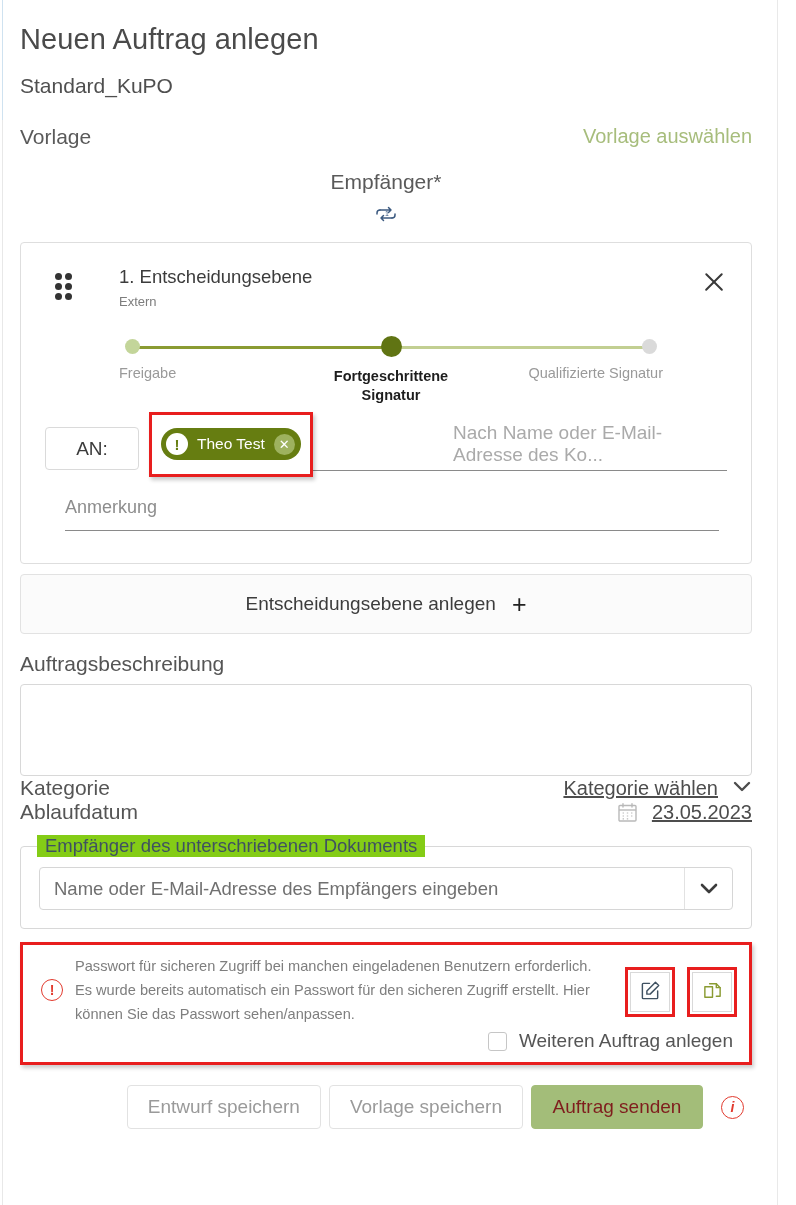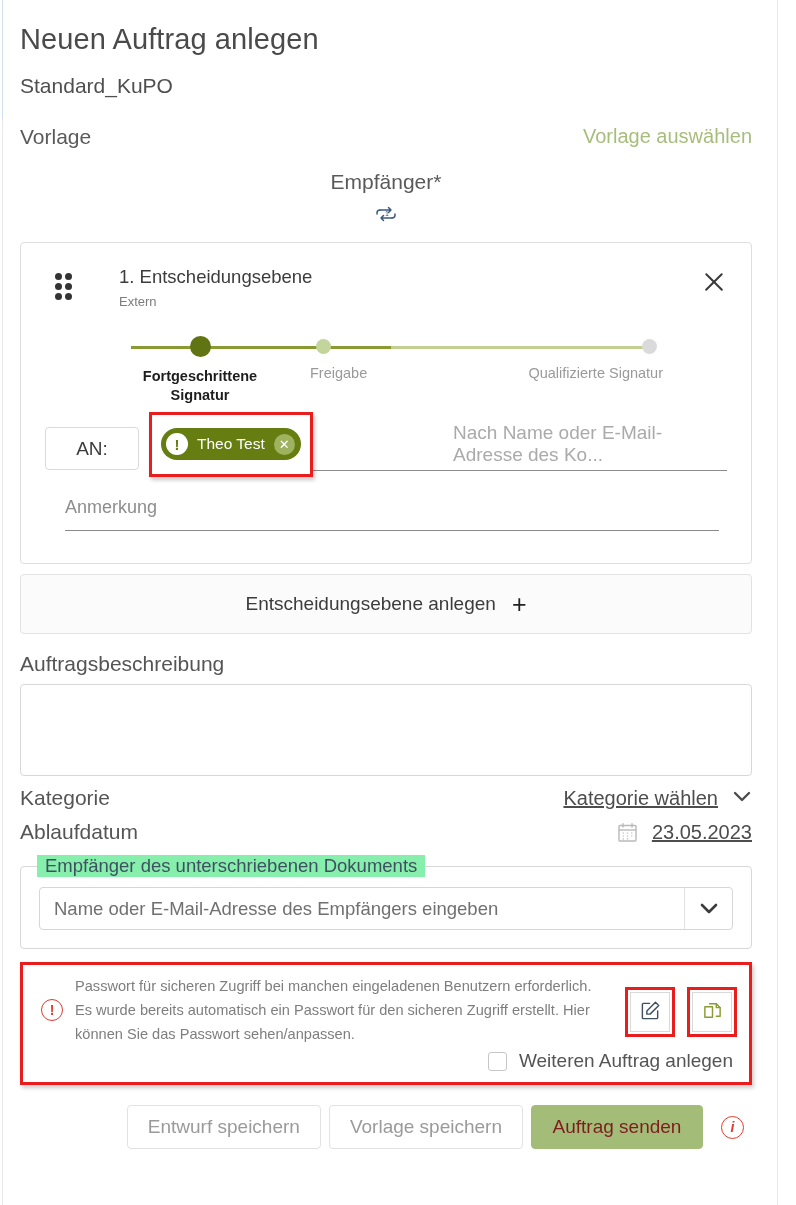--- a/index.html
+++ b/index.html
@@ -154,33 +154,33 @@
   }
   .plus { font-size: 25px; line-height: 1; font-weight: 500; color: #222; }
 
   
   .section-label { font-size: 21px; color: #555; margin: 18px 0 8px 0; }
   .textarea {
     width: 100%; height: 92px; border: 1px solid #d8d8d8; border-radius: 4px; background: #fff;
   }
 
   
-  .kv { display: flex; align-items: center; justify-content: space-between; margin-top: 10px; gap: 48px; }
+  .kv { display: flex; align-items: center; justify-content: space-between; margin-top: 0; gap: 48px; }
   .kv-key { font-size: 21px; color: #555; }
   .kv-val { font-size: 20px; color: #4d4d4d; display: flex; align-items: center; gap: 14px; cursor: pointer; text-decoration: underline; }
   .chev { font-size: 15px; color: #4d4d4d; }
   .cal-icon { display: inline-flex; }
 
   
   .fieldset {
     margin-top: 22px; border: 1px solid #d8d8d8; border-radius: 4px;
     padding: 12px 18px 18px 18px; position: relative;
   }
   .legend {
-    position: absolute; top: -12px; left: 16px; background: #86efac; padding: 0 8px;
+    position: absolute; top: -12px; left: 16px; background: #84cc16; padding: 0 8px;
     font-size: 18.5px; color: #3f5161; font-weight: 500;
   }
   .select-box {
     margin-top: 8px; height: 43px; border: 1px solid #d6d6d6; border-radius: 4px;
     display: flex; align-items: center; justify-content: space-between;
     padding: 0 0 0 14px; background: #fff;
   }
   .select-text { font-size: 18.5px; color: #707070; }
   .select-arrow {
     width: 48px; height: 41px; border-left: 1px solid #e2e2e2;
@@ -274,27 +274,27 @@
           <div class="card-sub">Extern</div>
         </div>
       </div>
 
       <div class="close-x"></div>
 
       <div class="stepper">
         <div class="step-track"></div>
         <div class="step-track muted-right"></div>
         <div class="step-dots">
+          <div class="dot-wrap first">
+            <div class="dot done"></div>
+            <div class="step-label">Freigabe</div>
+          </div>
           <div class="dot-wrap">
             <div class="dot active"></div>
             <div class="step-label active">Fortgeschrittene Signatur</div>
-          </div>
-          <div class="dot-wrap first">
-            <div class="dot done"></div>
-            <div class="step-label">Freigabe</div>
           </div>
           <div class="dot-wrap last">
             <div class="dot todo"></div>
             <div class="step-label">Qualifizierte Signatur</div>
           </div>
         </div>
       </div>
 
       <div class="an-row">
         <div class="an-box">AN:</div>

